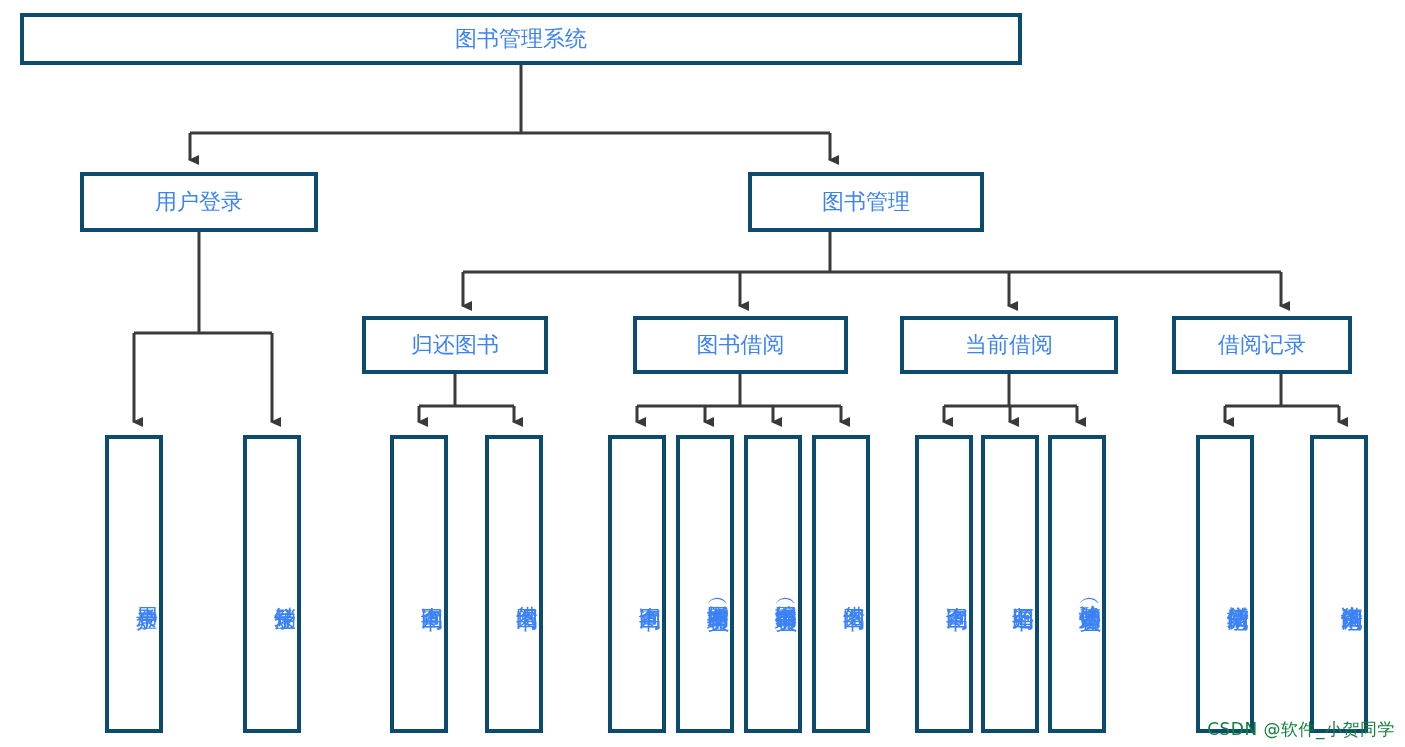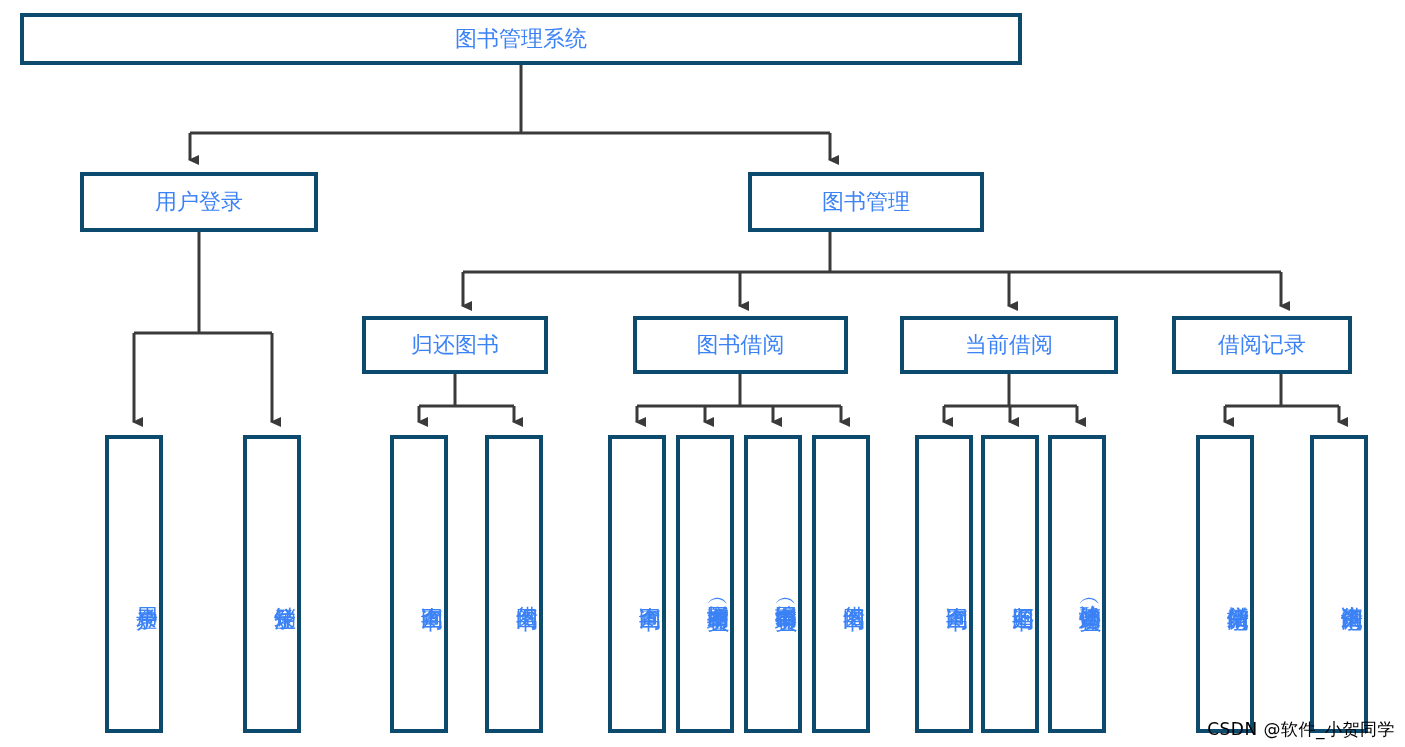--- a/index.html
+++ b/index.html
@@ -51,21 +51,21 @@
   }
   .label {
     white-space: pre-line;
     text-align: center;
   }
   .watermark {
     position: absolute;
     right: 10px;
     bottom: 6px;
     font-size: 17px;
-    color: #000000;
+    color: #15803d;
     z-index: 5;
     white-space: nowrap;
     letter-spacing: 0.5px;
   }
 </style>
 </head>
 <body>
 
 <div id="canvas">
 

